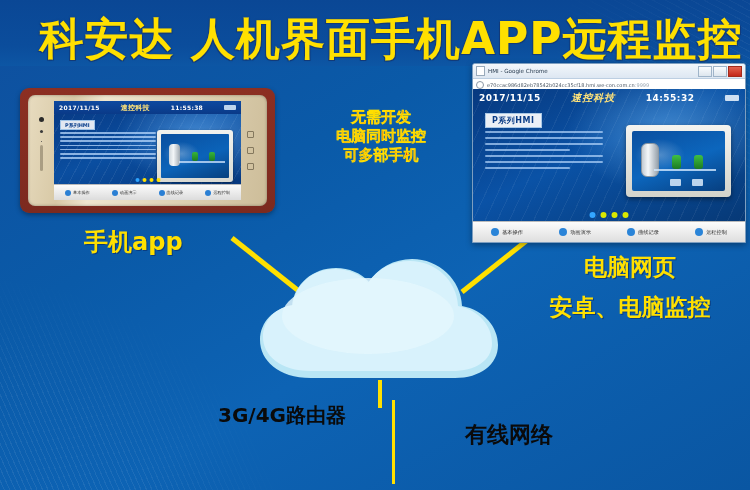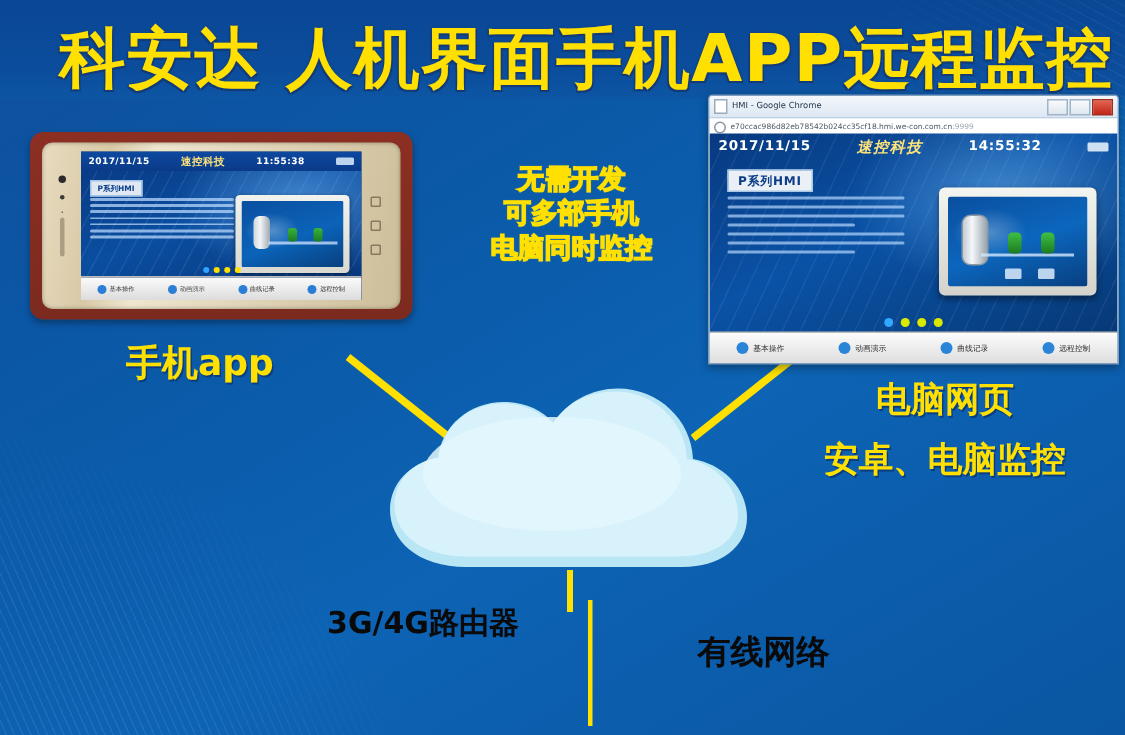--- a/index.html
+++ b/index.html
@@ -234,21 +234,21 @@
 
   
   .lbl-phone{
     position:absolute;left:84px;top:226px;font-size:24px;font-weight:bold;color:#ffe000;
     text-shadow:1px 1px 0 #0a3c80;white-space:nowrap;
   }
   .red-block{
     position:absolute;left:296px;top:108px;width:170px;text-align:center;line-height:1.28;
   }
   .red-block div{
-    font-size:18px;font-weight:bold;color:#e2231a;white-space:nowrap;
+    font-size:15px;font-weight:normal;color:#e2231a;white-space:nowrap;
     -webkit-text-stroke:0.9px #ffe000;
     text-shadow:0 0 1px #ffe000;
   }
   .yel-block{
     position:absolute;left:512px;top:252px;width:236px;text-align:center;line-height:1.34;
   }
   .yel-block div{
     font-size:23px;font-weight:bold;color:#ffe000;white-space:nowrap;
     text-shadow:1px 1px 0 #0a3c80;
   }
@@ -345,22 +345,22 @@
           <b></b>
         </div>
       </div>
     </div>
   </div>
 
   <div class="lbl-phone">手机app</div>
 
   <div class="red-block">
     <div>无需开发</div>
+    <div>电脑同时监控</div>
     <div>可多部手机</div>
-    <div>电脑同时监控</div>
   </div>
 
   <div class="browser">
     <div class="b-title">
       <span class="b-favicon"></span>
       <span class="t">HMI - Google Chrome</span>
       <span class="b-ctrls">
         <i></i>
         <i></i>
         <i class="close"></i>

